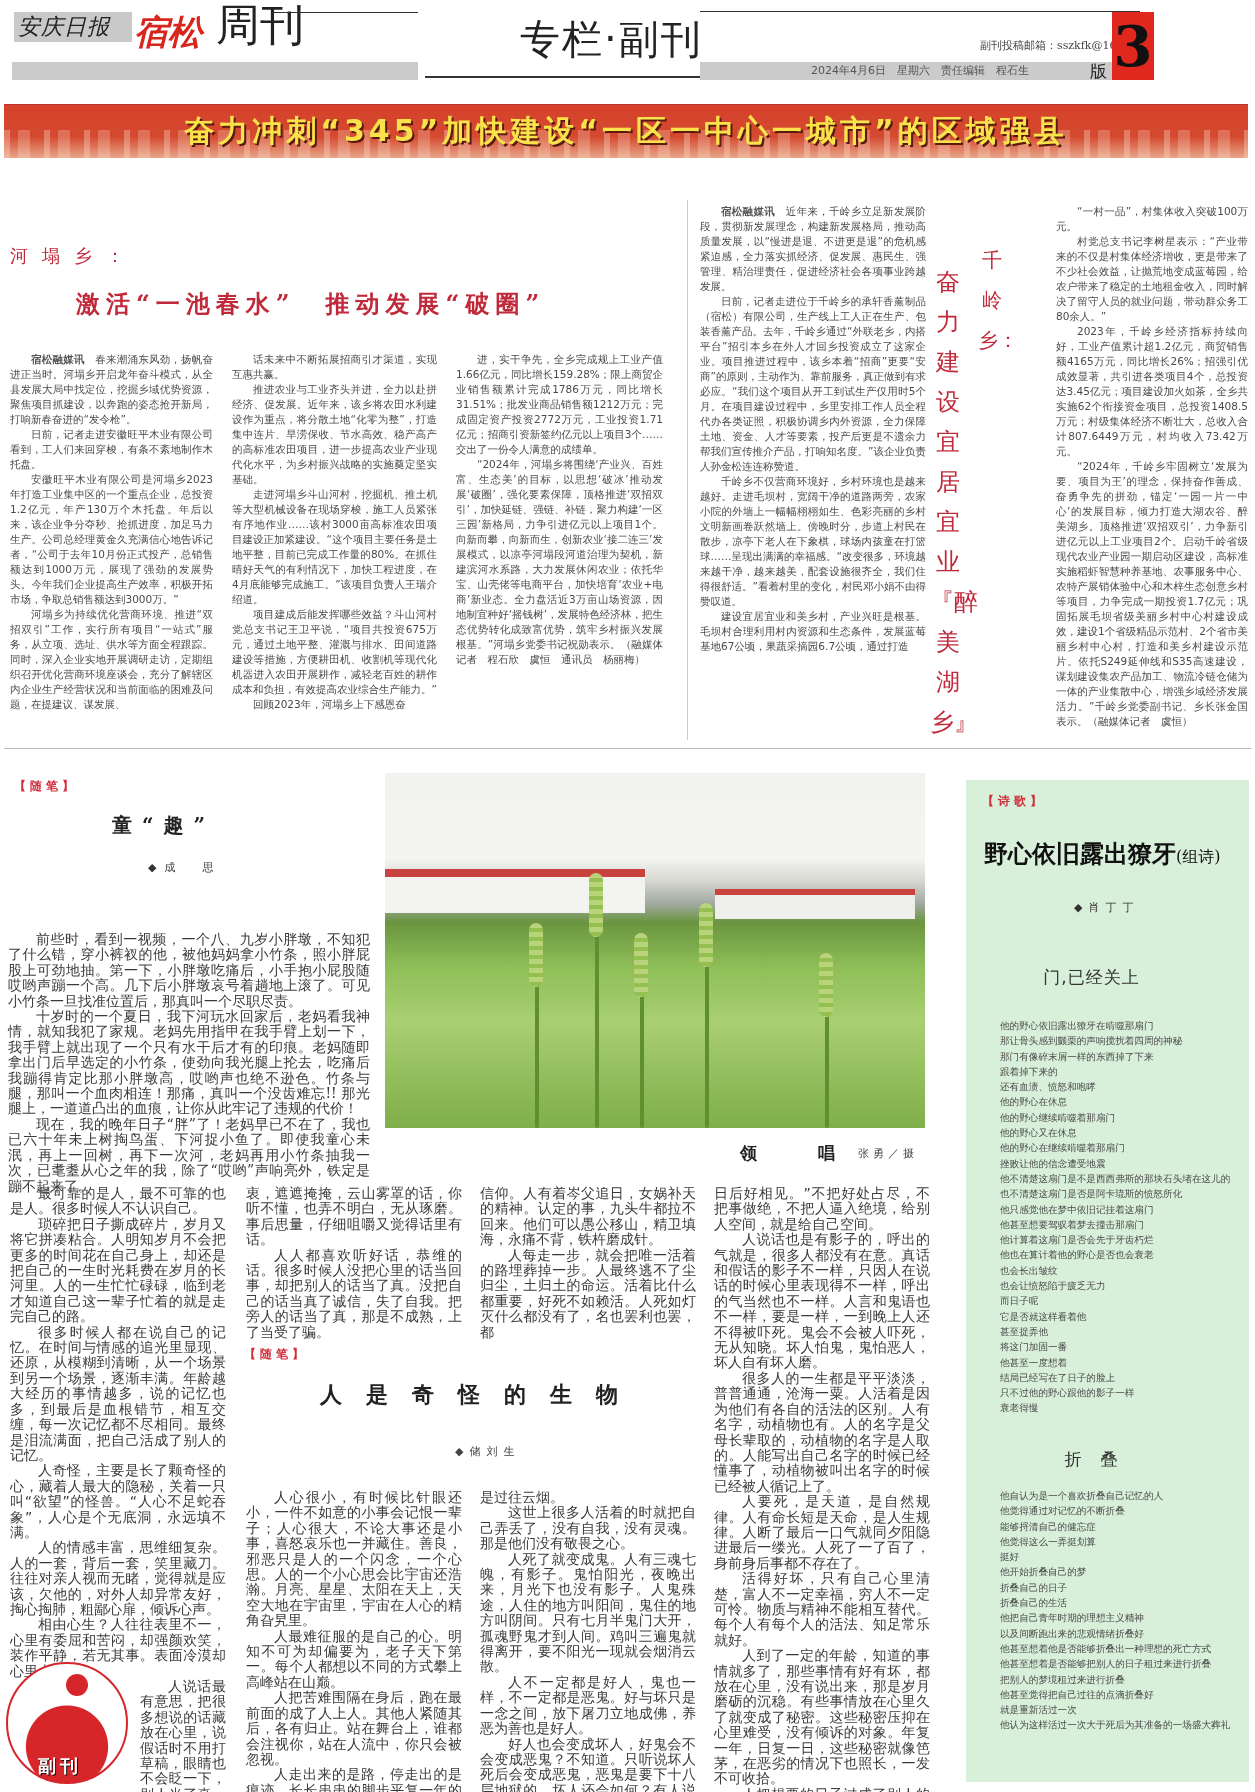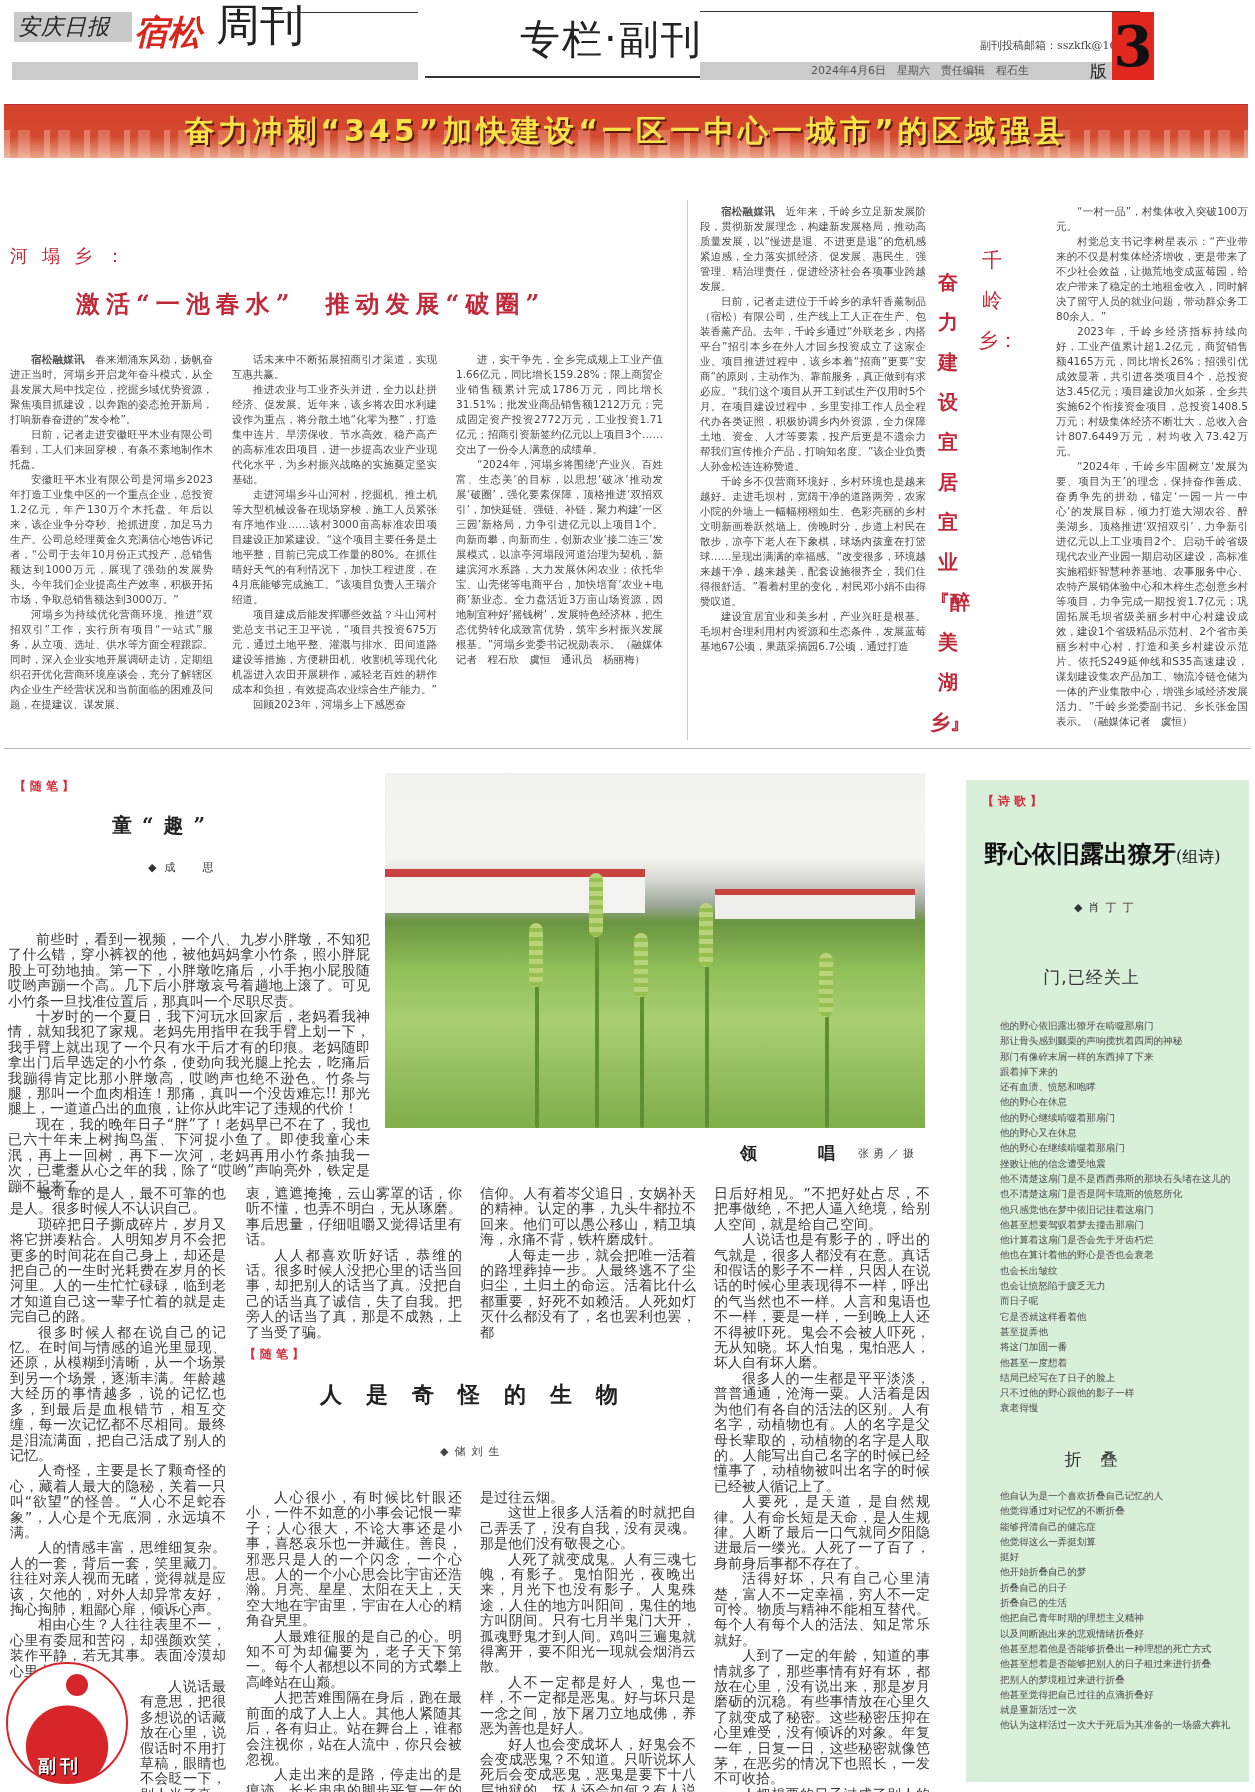--- a/index.html
+++ b/index.html
@@ -29,21 +29,21 @@
   .a1-kicker { left: 10px; top: 244px; font-size: 18px; color: #c0293a; letter-spacing: 14px; }
   .a1-title { left: 76px; top: 288px; font-size: 24px; color: #c0293a; font-weight: bold; letter-spacing: 6px; }
   .col { font-size: 10.5px; line-height: 15px; color: #4a4a4a; text-align: justify; font-family: "DejaVu Sans", sans-serif; }
   .col p { text-indent: 2em; }
   .dateline { font-weight: bold; color: #555; }
 
   .vline { width: 1px; background: #ccc; }
   .hline { height: 1px; background: #bbb; }
 
   
-  .vhead { left: 930px; top: 262px; width: 36px; font-size: 20px; line-height: 40px; color: #c0293a; font-weight: bold; text-align: center; }
+  .vhead { left: 930px; top: 262px; width: 36px; font-size: 24px; line-height: 40px; color: #c0293a; font-weight: normal; text-align: center; }
   .vkicker { left: 978px; top: 240px; width: 28px; font-size: 20px; line-height: 40px; color: #c0293a; text-align: center; }
 
   
   .tag { font-size: 12px; color: #d22d3a; font-weight: bold; letter-spacing: 4px; font-family: "DejaVu Sans", sans-serif; }
   .essay1-title { left: 112px; top: 812px; font-size: 20px; font-weight: bold; color: #222; letter-spacing: 10px; }
   .essay1-author { left: 148px; top: 860px; font-size: 11px; color: #333; letter-spacing: 8px; }
   .serif-col { font-size: 14px; line-height: 15.4px; color: #3a3a3a; text-align: justify; font-family: "DejaVu Serif", serif; }
   .serif-col p { text-indent: 2em; }
 
   
@@ -62,21 +62,21 @@
   .poem-title small { font-size: 16px; font-weight: normal; }
   .poem-author { left: 1074px; top: 900px; font-size: 11px; color: #333; letter-spacing: 6px; }
   .poem-sub { width: 251px; left: 966px; text-align: center; font-size: 17px; color: #333; font-family: "DejaVu Sans", sans-serif; letter-spacing: 1px; }
   .poem-lines { left: 978px; width: 260px; font-size: 9.6px; line-height: 15.3px; color: #4a4a4a; font-family: "DejaVu Serif", serif; }
   .poem-lines div { padding-left: 22px; text-indent: 0; }
   .poem-lines div.wrap { padding-left: 0; text-indent: 22px; }
 
   
   .essay2-tag { left: 244px; top: 1346px; }
   .essay2-title { left: 320px; top: 1380px; font-size: 22px; font-weight: bold; color: #222; letter-spacing: 24px; font-family: "DejaVu Sans", sans-serif; }
-  .essay2-author { left: 440px; top: 1444px; font-size: 11px; color: #444; letter-spacing: 6px; }
+  .essay2-author { left: 455px; top: 1444px; font-size: 11px; color: #444; letter-spacing: 6px; }
 
   .stamp { left: 6px; top: 1662px; width: 122px; height: 122px; border-radius: 50%; background: radial-gradient(circle at 50% 70%, #d7262a 0 40%, #fff 41%); border: 2px solid #d7262a; overflow: hidden; }
   .stamp-sun { position: absolute; left: 58px; top: 10px; width: 22px; height: 22px; border-radius: 50%; background: #d7262a; }
   .stamp-label { position: absolute; left: 30px; top: 90px; font-size: 18px; font-weight: bold; color: #fff; letter-spacing: 4px; text-shadow: 1px 1px 0 #111; }
 </style>
 </head>
 <body>
 
 <div class="abs mast-logo">安庆日报</div>
 <div class="abs mast-brand">宿松</div>

